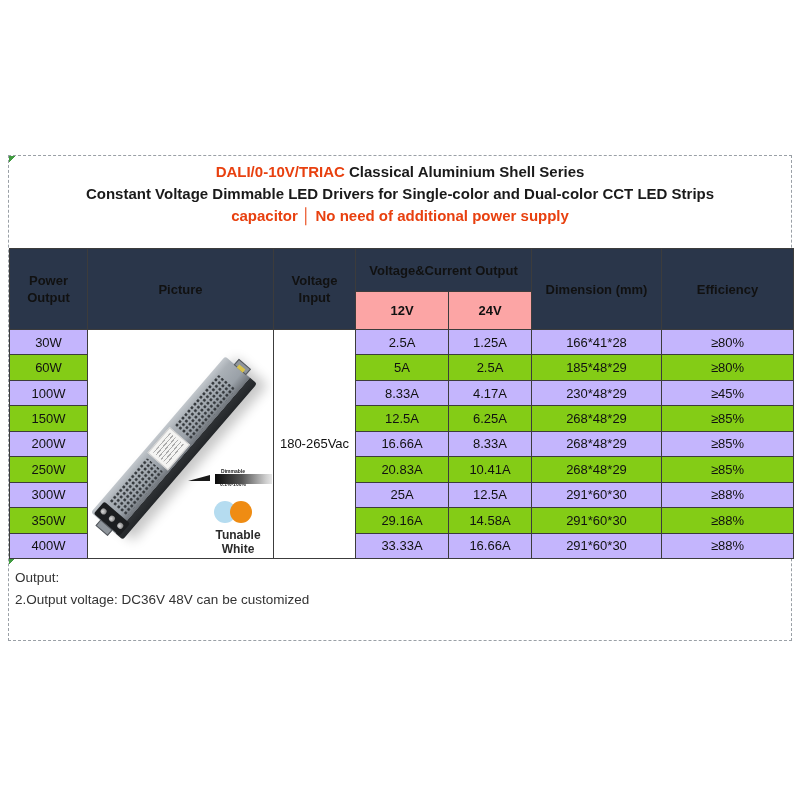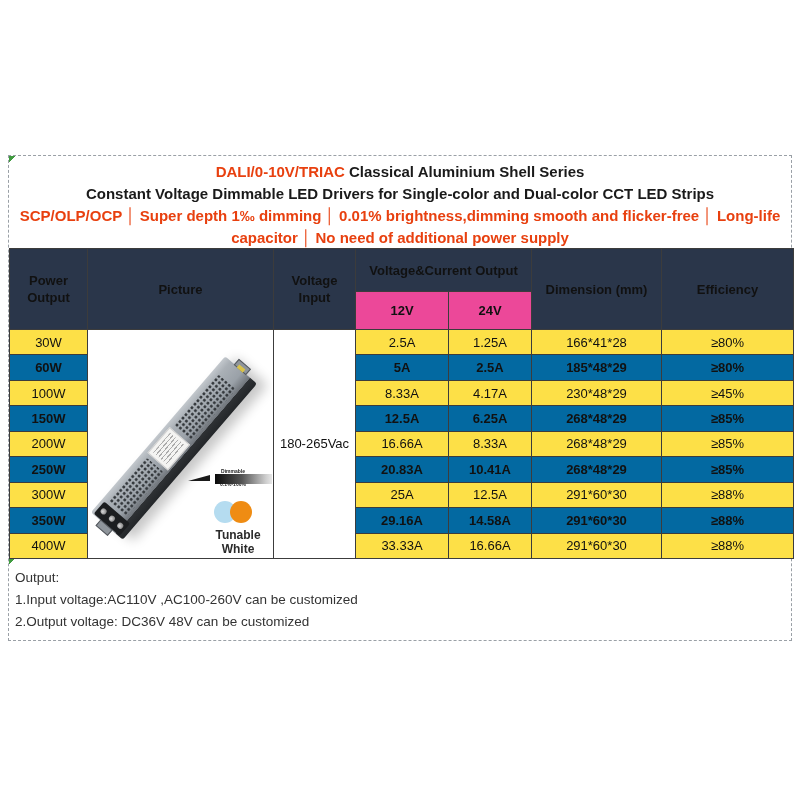--- a/index.html
+++ b/index.html
@@ -22,23 +22,23 @@
     position:absolute; left:0; top:92px; width:784px;
     border-collapse:collapse; table-layout:fixed;
   }
   table.spec th, table.spec td {
     border:1px solid #3c3c3c; text-align:center; vertical-align:middle;
     font-size:13px; color:#111; overflow:hidden;
   }
   thead th { background:#2a364a; color:#ffffff; font-weight:bold; font-size:13.5px; border:1px solid #1d2636; line-height:17px; }
   tr.h1 { height:43px; }
   tr.h2 { height:38px; }
-  th.cyan { background:#ec4899; color:#ffffff; border:3px solid #2a364a; font-size:13px; }
-  tbody tr { height:25.45px; background:#fde047; }
-  tbody tr.alt { background:#0369a1;font-weight:bold; }
+  th.cyan { background:#fca5a5; color:#ffffff; border:3px solid #2a364a; font-size:13px; }
+  tbody tr { height:25.45px; background:#c4b5fd; }
+  tbody tr.alt { background:#84cc16; }
   td.pic-cell, td.vin-cell { background:#ffffff;margin-top:48px; }
   td.vin-cell { font-size:13px; }
 
   
   .pic-wrap { position:relative; width:184px; height:227px; overflow:hidden; background:#fff; }
 
   .driver {
     position:absolute; left:-17px; top:97px; width:206px; height:42px;
     transform:rotate(-49.3deg); transform-origin:center;
     border-radius:3px;
@@ -94,21 +94,20 @@
 <div class="canvas">
   <div class="content-box">
 
     <div class="gmark gm1"></div>
     <div class="gmark gm2"></div>
     <div class="gmark gm3"></div>
 
     <div class="title-block">
       <div class="t-line"><span class="t-red">DALI/0-10V/TRIAC</span><span> Classical Aluminium Shell Series</span></div>
       <div class="t-line">Constant Voltage Dimmable LED Drivers for Single-color and Dual-color CCT LED Strips</div>
-      <div class="t-line t-red">SCP/OLP/OCP │ Super depth 1‰ dimming │ 0.01% brightness,dimming smooth and flicker-free │ Long-life</div>
       <div class="t-line t-red">capacitor │ No need of additional power supply</div>
     </div>
 
     <table class="spec">
       <colgroup>
         <col style="width:78px">
           <col style="width:186px">
           <col style="width:82px">
         <col style="width:93px">
           <col style="width:83px">
@@ -222,18 +221,17 @@
           <td>33.33A</td>
           <td>16.66A</td>
           <td>291*60*30</td>
           <td>≥88%</td>
         </tr>
       </tbody>
     </table>
 
     <div class="remarks">
       <div class="remark-line">Output:</div>
-      <div class="remark-line">1.Input voltage:AC110V ,AC100-260V can be customized</div>
       <div class="remark-line">2.Output voltage: DC36V 48V  can be customized</div>
     </div>
 
   </div>
 </div>
 
 </body></html>

